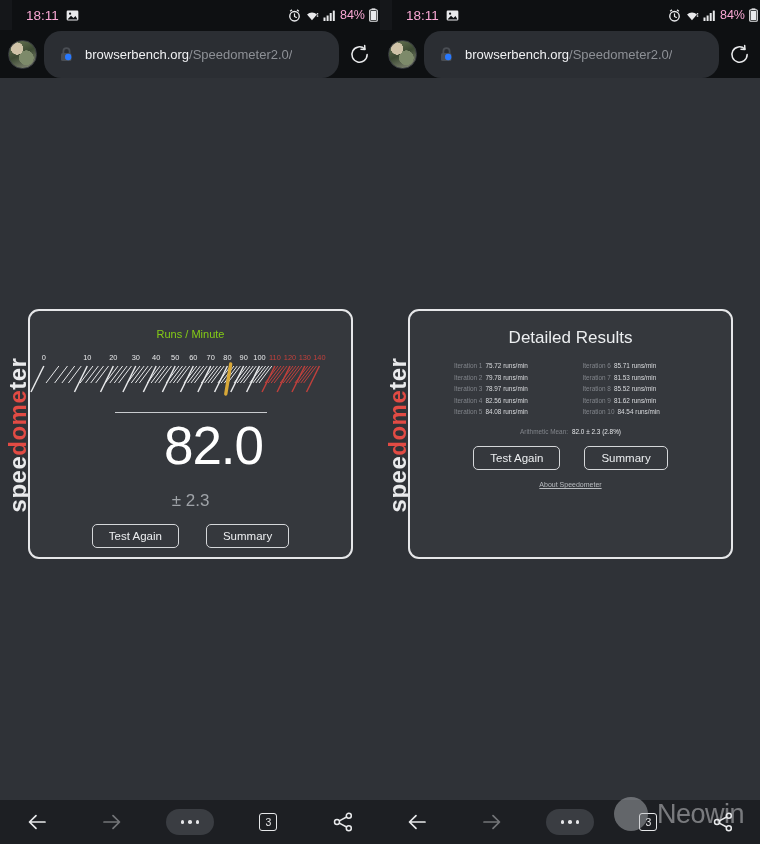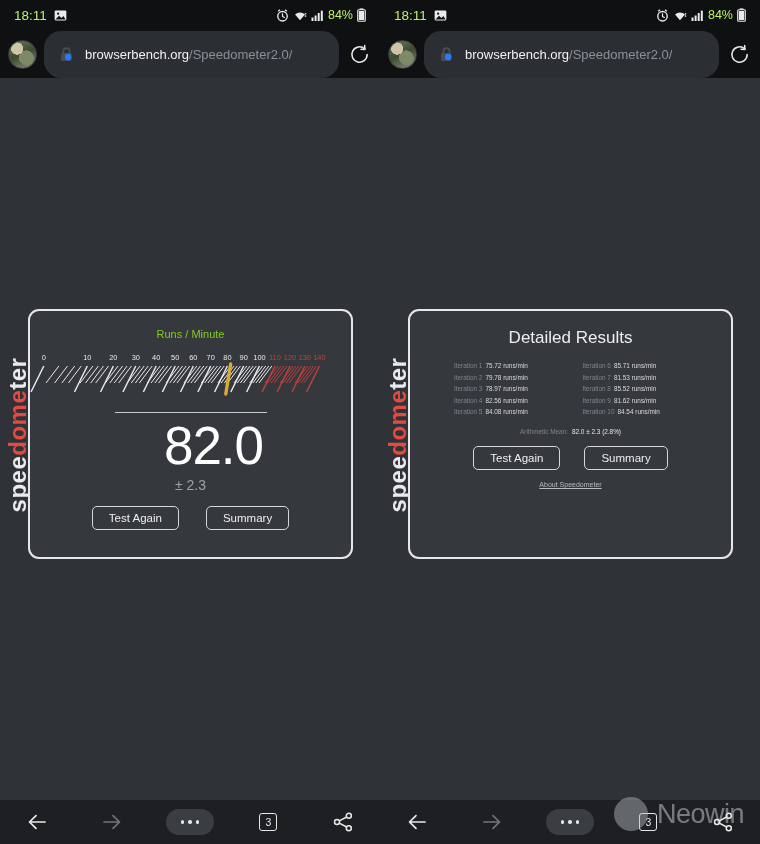--- a/index.html
+++ b/index.html
@@ -11,22 +11,22 @@
   }
   .screen { position:relative; width:760px; height:844px; }
 
   
   .half { position:absolute; top:0; width:380px; height:844px; overflow:hidden; }
   .half.left  { left:0; }
   .half.right { left:380px; }
 
   
   .statusbar {
-    position:absolute; top:0; left:0; width:380px; height:30px;
-    background:#0e1012; color:#bef264;
+    position:absolute; top:0; left:12px; width:380px; height:30px;
+    background:#0e1012; color:#f9a8d4;
     display:flex; align-items:center; justify-content:space-between;
     padding:15px 14px; font-size:13.5px;
   }
   .sb-left { display:flex; align-items:center; gap:7px; }
   .sb-right { display:flex; align-items:center; gap:4px; font-size:12.5px; }
   .ico { display:inline-block; line-height:0; }
 
   
   .urlbar {
     position:absolute; top:30px; left:0; width:380px; height:48px;
@@ -84,21 +84,21 @@
   .divider {
     width:152px; height:1px; background:#c9cbcf;
     margin:6px auto 0;
   }
   .bignum {
     text-align:center; color:#ffffff; font-size:53px;
     font-weight:400; line-height:1.02; margin-top:6px;
     letter-spacing:-1px;
     padding-left:46px;
   }
-  .pm { text-align:center; color:#9fa3a8; font-size:14px; margin-top:4px; }
+  .pm { text-align:center; color:#9fa3a8; font-size:17px; margin-top:18px; }
   .btnrow { display:flex; justify-content:center; gap:27px; margin-top:13px; }
   .btn {
     border:1px solid #d5d7da; border-radius:5px;
     color:#eceef0; font-size:11.5px;
     padding:5px 16px; background:transparent; min-width:82px; text-align:center;
   }
 
   
   .card.results { left:408px; }
   .res-title { text-align:center; color:#eceef0; font-size:17px; margin-top:17px; }

